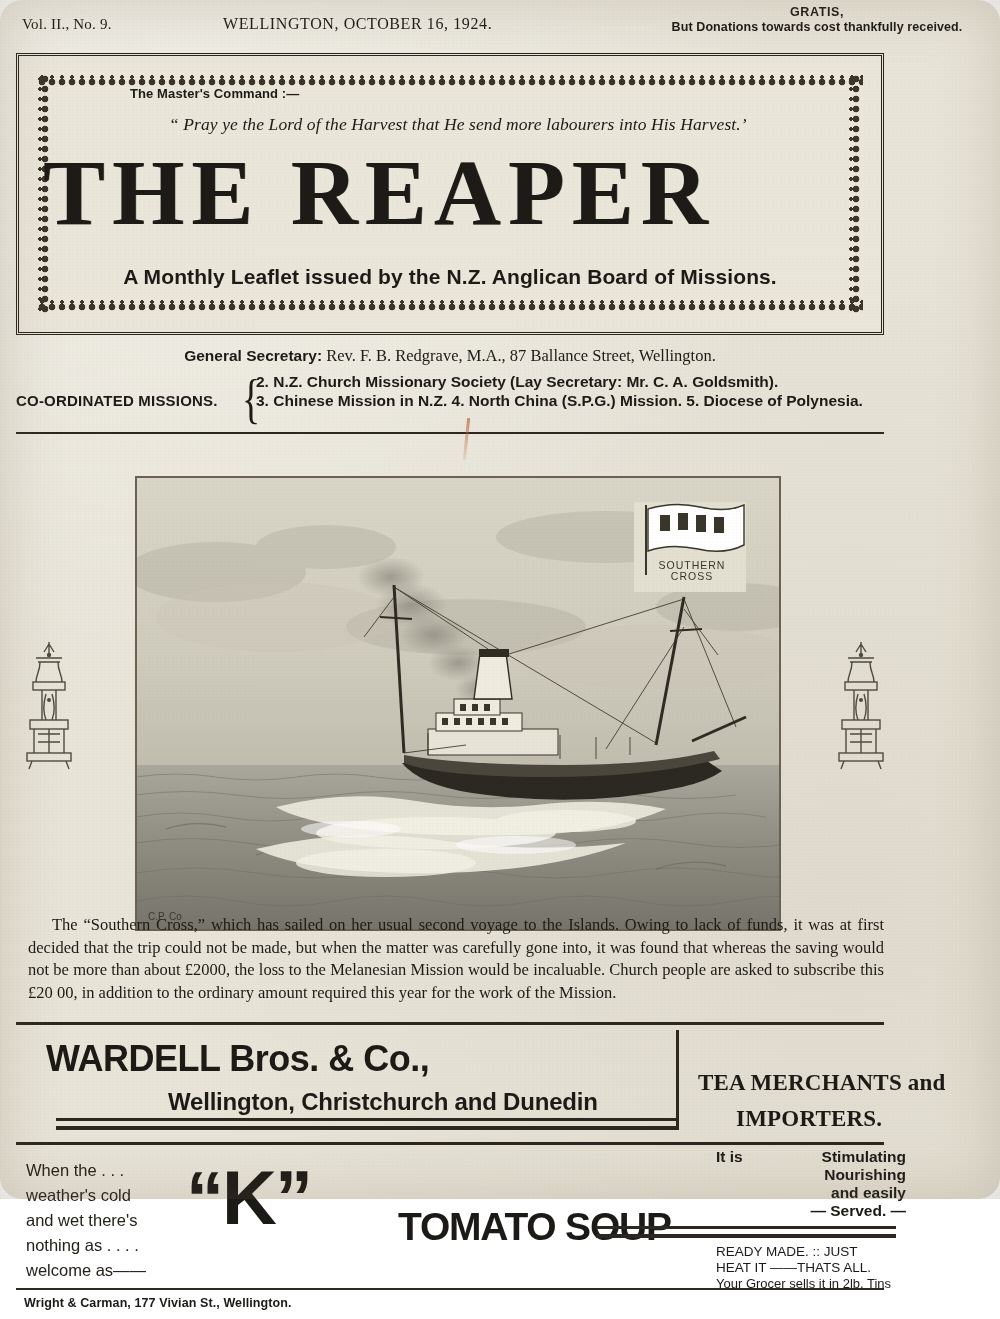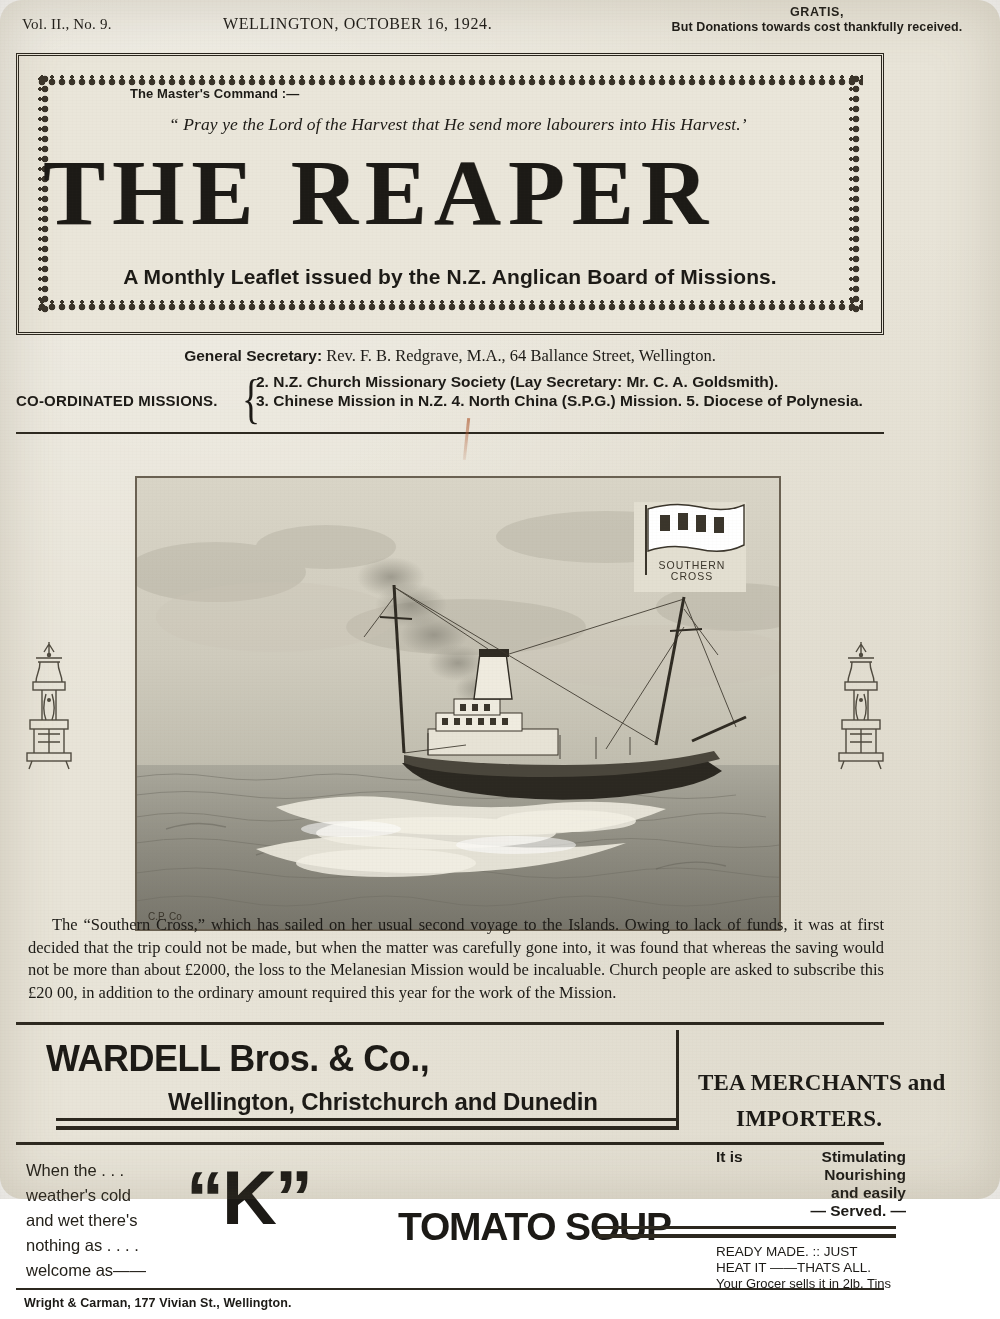--- a/index.html
+++ b/index.html
@@ -442,21 +442,21 @@
       <div class="mc-row">
         <div class="mc-label">The Master's Command :—</div>
         <div class="mc-quote">“ Pray ye the Lord of the Harvest that He send more labourers into His Harvest.’</div>
       </div>
       <div class="title">THE REAPER</div>
       <div class="subtitle">A Monthly Leaflet issued by the N.Z. Anglican Board of Missions.</div>
     </div>
   </div>
 
   <div class="secretary">
-    <b>General Secretary:</b><span> Rev. F. B. Redgrave, M.A., 64 Ballance Street, Wellington.</span>
+    <b>General Secretary:</b><span> Rev. F. B. Redgrave, M.A., 87 Ballance Street, Wellington.</span>
   </div>
 
   <div class="missions">
     <div class="missions-label">CO-ORDINATED MISSIONS.</div>
     <div class="brace">{</div>
     <div class="missions-list">
       <div>2. N.Z. Church Missionary Society (Lay Secretary: Mr. C. A. Goldsmith).</div>
       <div>3. Chinese Mission in N.Z.    4. North China (S.P.G.) Mission. 5. Diocese of Polynesia.</div>
     </div>
   </div>

